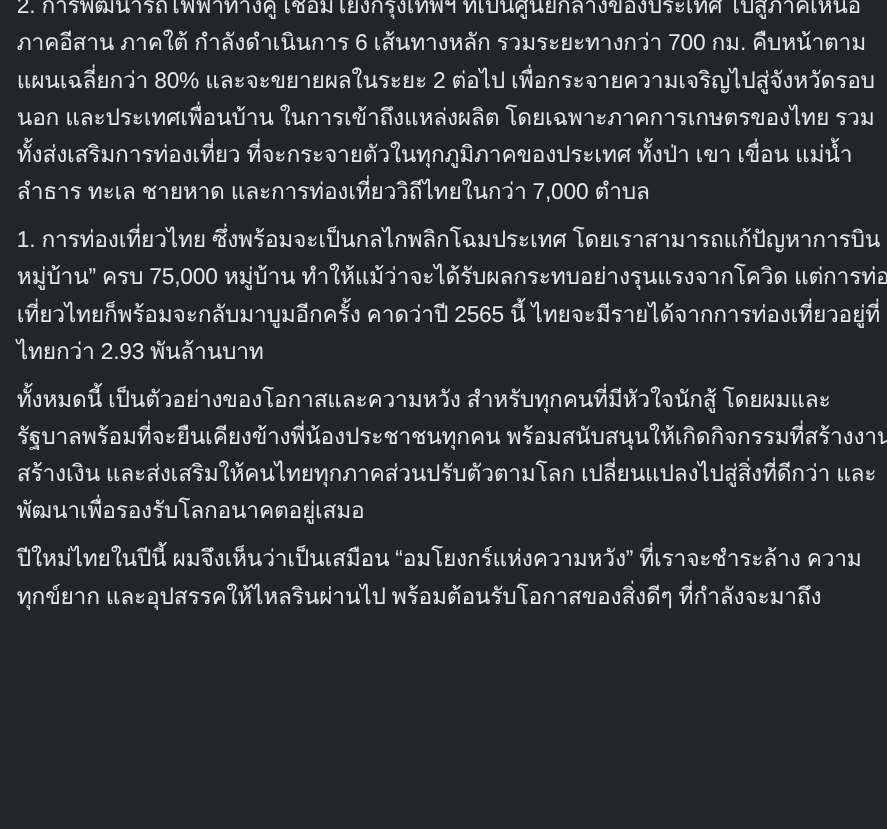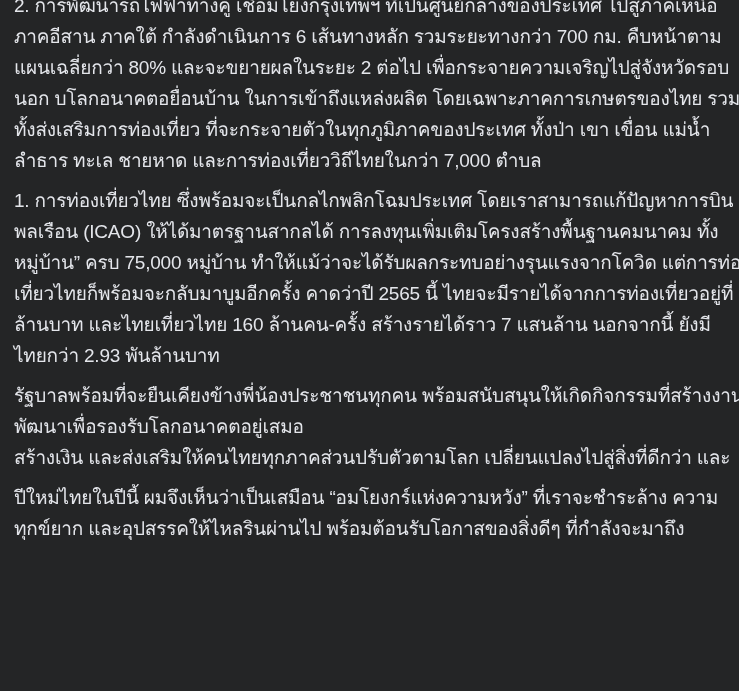--- a/index.html
+++ b/index.html
@@ -29,36 +29,35 @@
     }
   </style>
 </head>
 <body>
 
 <div class="post-body">
   <p class="para">
     <span class="line">2. การพัฒนารถไฟฟ้าทางคู่ เชื่อมโยงกรุงเทพฯ ที่เป็นศูนย์กลางของประเทศ ไปสู่ภาคเหนือ</span>
     <span class="line">ภาคอีสาน ภาคใต้ กำลังดำเนินการ 6 เส้นทางหลัก รวมระยะทางกว่า 700 กม. คืบหน้าตาม</span>
     <span class="line">แผนเฉลี่ยกว่า 80% และจะขยายผลในระยะ 2 ต่อไป เพื่อกระจายความเจริญไปสู่จังหวัดรอบ</span>
-    <span class="line">นอก บโลกอนาคตอยื่อนบ้าน ในการเข้าถึงแหล่งผลิต โดยเฉพาะภาคการเกษตรของไทย รวม</span>
+    <span class="line">นอก และประเทศเพื่อนบ้าน ในการเข้าถึงแหล่งผลิต โดยเฉพาะภาคการเกษตรของไทย รวม</span>
     <span class="line">ทั้งส่งเสริมการท่องเที่ยว ที่จะกระจายตัวในทุกภูมิภาคของประเทศ ทั้งป่า เขา เขื่อน แม่น้ำ</span>
     <span class="line">ลำธาร ทะเล ชายหาด และการท่องเที่ยววิถีไทยในกว่า 7,000 ตำบล</span>
   </p>
   <p class="para">
     <span class="line">1. การท่องเที่ยวไทย ซึ่งพร้อมจะเป็นกลไกพลิกโฉมประเทศ โดยเราสามารถแก้ปัญหาการบิน</span>
-    <span class="line">พลเรือน (ICAO) ให้ได้มาตรฐานสากลได้ การลงทุนเพิ่มเติมโครงสร้างพื้นฐานคมนาคม ทั้ง</span>
     <span class="line">หมู่บ้าน” ครบ 75,000 หมู่บ้าน ทำให้แม้ว่าจะได้รับผลกระทบอย่างรุนแรงจากโควิด แต่การท่อง</span>
     <span class="line">เที่ยวไทยก็พร้อมจะกลับมาบูมอีกครั้ง คาดว่าปี 2565 นี้ ไทยจะมีรายได้จากการท่องเที่ยวอยู่ที่</span>
-    <span class="line">ล้านบาท และไทยเที่ยวไทย 160 ล้านคน-ครั้ง สร้างรายได้ราว 7 แสนล้าน นอกจากนี้ ยังมี</span>
     <span class="line">ไทยกว่า 2.93 พันล้านบาท</span>
   </p>
   <p class="para">
+    <span class="line">ทั้งหมดนี้ เป็นตัวอย่างของโอกาสและความหวัง สำหรับทุกคนที่มีหัวใจนักสู้ โดยผมและ</span>
     <span class="line">รัฐบาลพร้อมที่จะยืนเคียงข้างพี่น้องประชาชนทุกคน พร้อมสนับสนุนให้เกิดกิจกรรมที่สร้างงาน</span>
+    <span class="line">สร้างเงิน และส่งเสริมให้คนไทยทุกภาคส่วนปรับตัวตามโลก เปลี่ยนแปลงไปสู่สิ่งที่ดีกว่า และ</span>
     <span class="line">พัฒนาเพื่อรองรับโลกอนาคตอยู่เสมอ</span>
-    <span class="line">สร้างเงิน และส่งเสริมให้คนไทยทุกภาคส่วนปรับตัวตามโลก เปลี่ยนแปลงไปสู่สิ่งที่ดีกว่า และ</span>
   </p>
   <p class="para">
     <span class="line">ปีใหม่ไทยในปีนี้ ผมจึงเห็นว่าเป็นเสมือน “อมโยงกร์แห่งความหวัง” ที่เราจะชำระล้าง ความ</span>
     <span class="line">ทุกข์ยาก และอุปสรรคให้ไหลรินผ่านไป พร้อมต้อนรับโอกาสของสิ่งดีๆ ที่กำลังจะมาถึง</span>
 
   </p>
 
 </div>
 
 </body></html>

